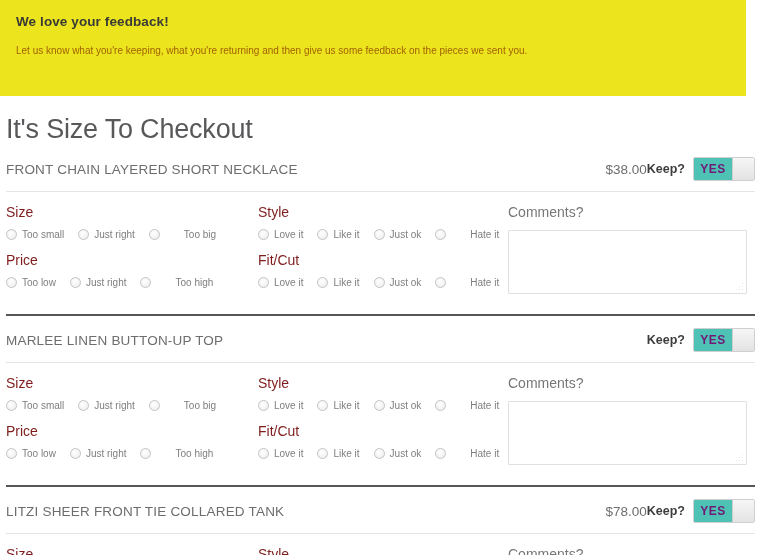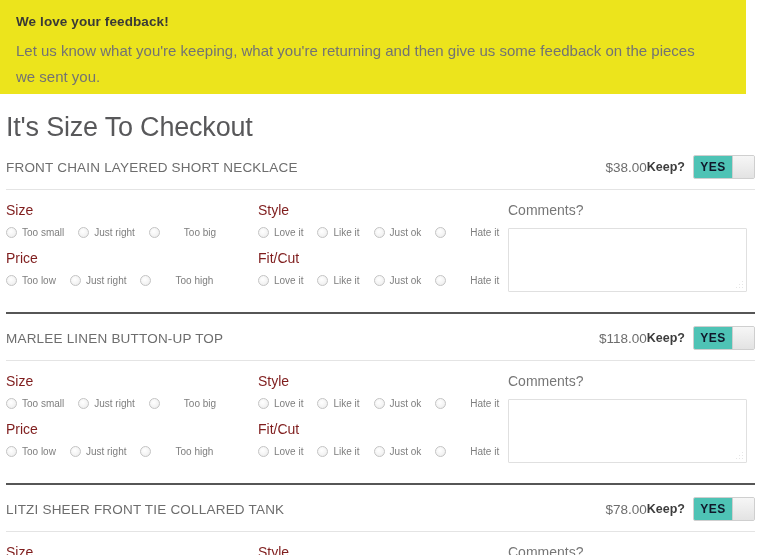--- a/index.html
+++ b/index.html
@@ -18,34 +18,34 @@
     height: 555px;
     position: relative;
     background: #fff;
     overflow: hidden;
   }
 
   
   .banner {
     background: #ece41c;
     width: 746px;
-    padding: 14px 16px 4px 16px;
+    padding: 14px 16px 32px 16px;
     color: #3b3b38;
   }
   .banner-title {
     font-size: 13.5px;
     font-weight: bold;
     color: #3a3a36;
     margin: 0 0 9px 0;
     letter-spacing: 0.1px;
   }
   .banner-body {
-    font-size: 15px;
+    font-size: 10px;
     line-height: 26px;
-    color: #737373;
+    color: #a16207;
     margin: 0;
     max-width: 700px;
   }
 
   
   .page-title {
     font-size: 27px;
     font-weight: normal;
     color: #58585a;
     margin: 18px 0 0 6px;
@@ -93,21 +93,21 @@
     height: 24px;
     display: flex;
     border: 1px solid #cfcfcf;
     border-radius: 2px;
     overflow: hidden;
     cursor: pointer;
     background: #f0f0f0;
   }
   .toggle-on {
     background: #4ec3b5;
-    color: #0f172a;
+    color: #701a75;
     font-size: 12px;
     font-weight: bold;
     letter-spacing: 0.5px;
     flex: 1 1 auto;
     display: flex;
     align-items: center;
     justify-content: center;
   }
   .toggle-handle {
     width: 22px;
@@ -314,21 +314,20 @@
           </span>
         </div>
       </div>
     </div>
   </div>
 
   <hr class="product-sep">
   <div class="product">
     <div class="product-head">
       <div class="product-name">MARLEE LINEN BUTTON-UP TOP</div>
-      <div class="product-price">$118.00</div>
       <div class="keep-label">Keep?</div>
       <div class="toggle">
         <div class="toggle-on">YES</div>
         <div class="toggle-handle"></div>
       </div>
     </div>
     <hr class="head-rule">
 
     <div class="form-row">
       <div class="col-size">

